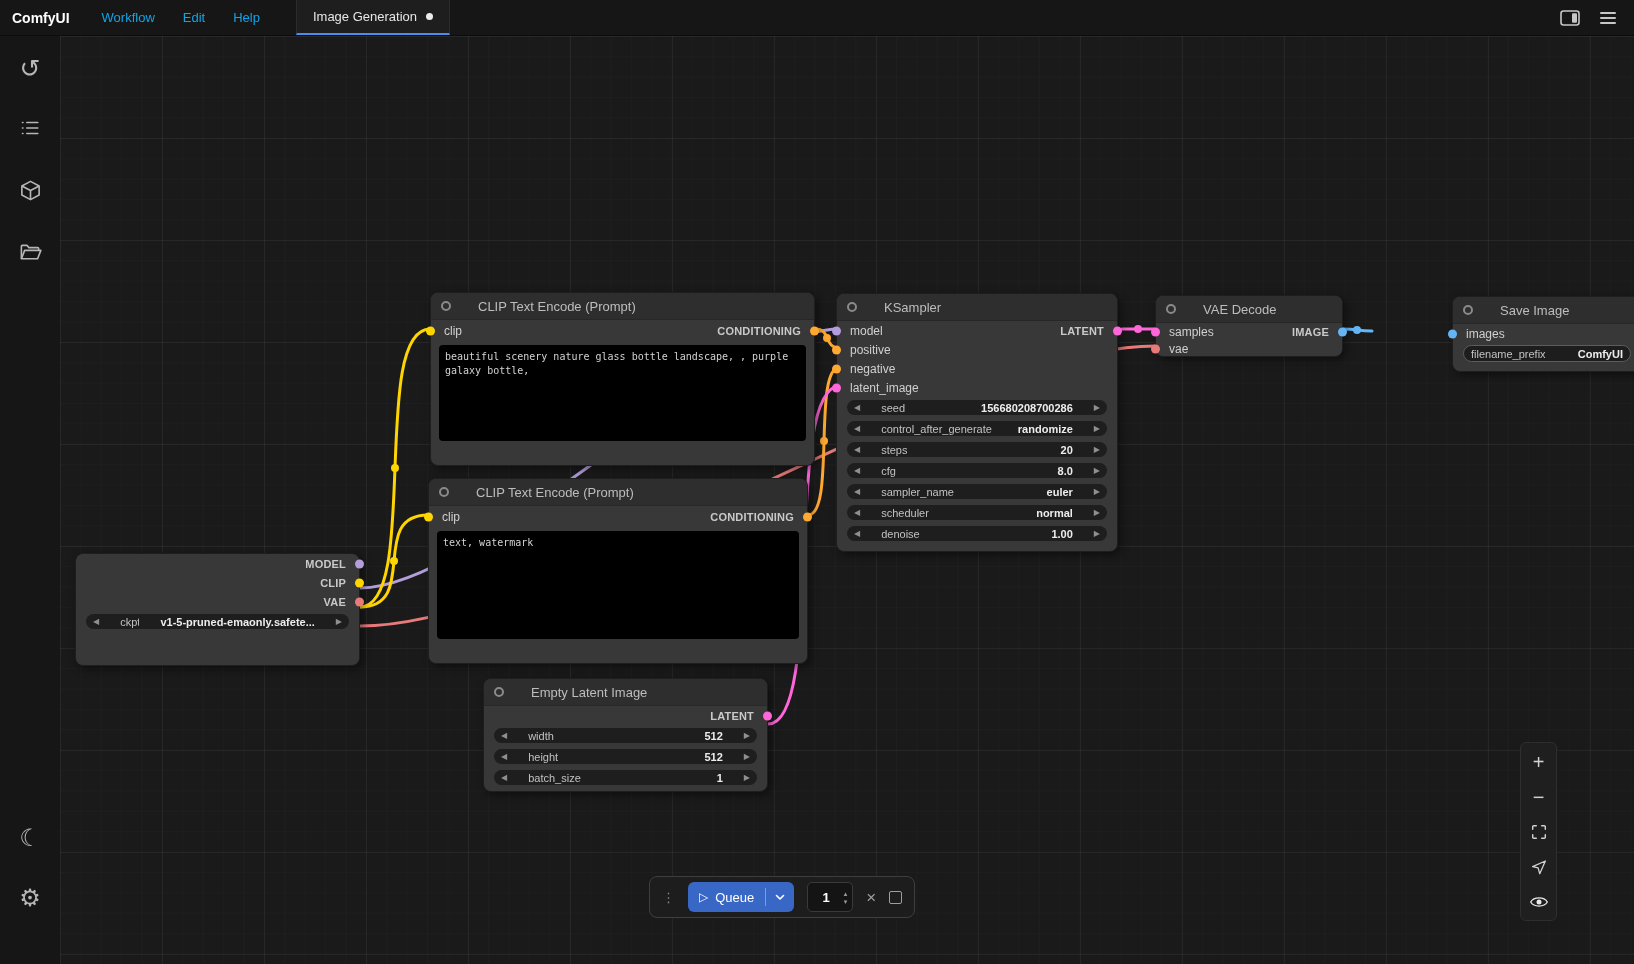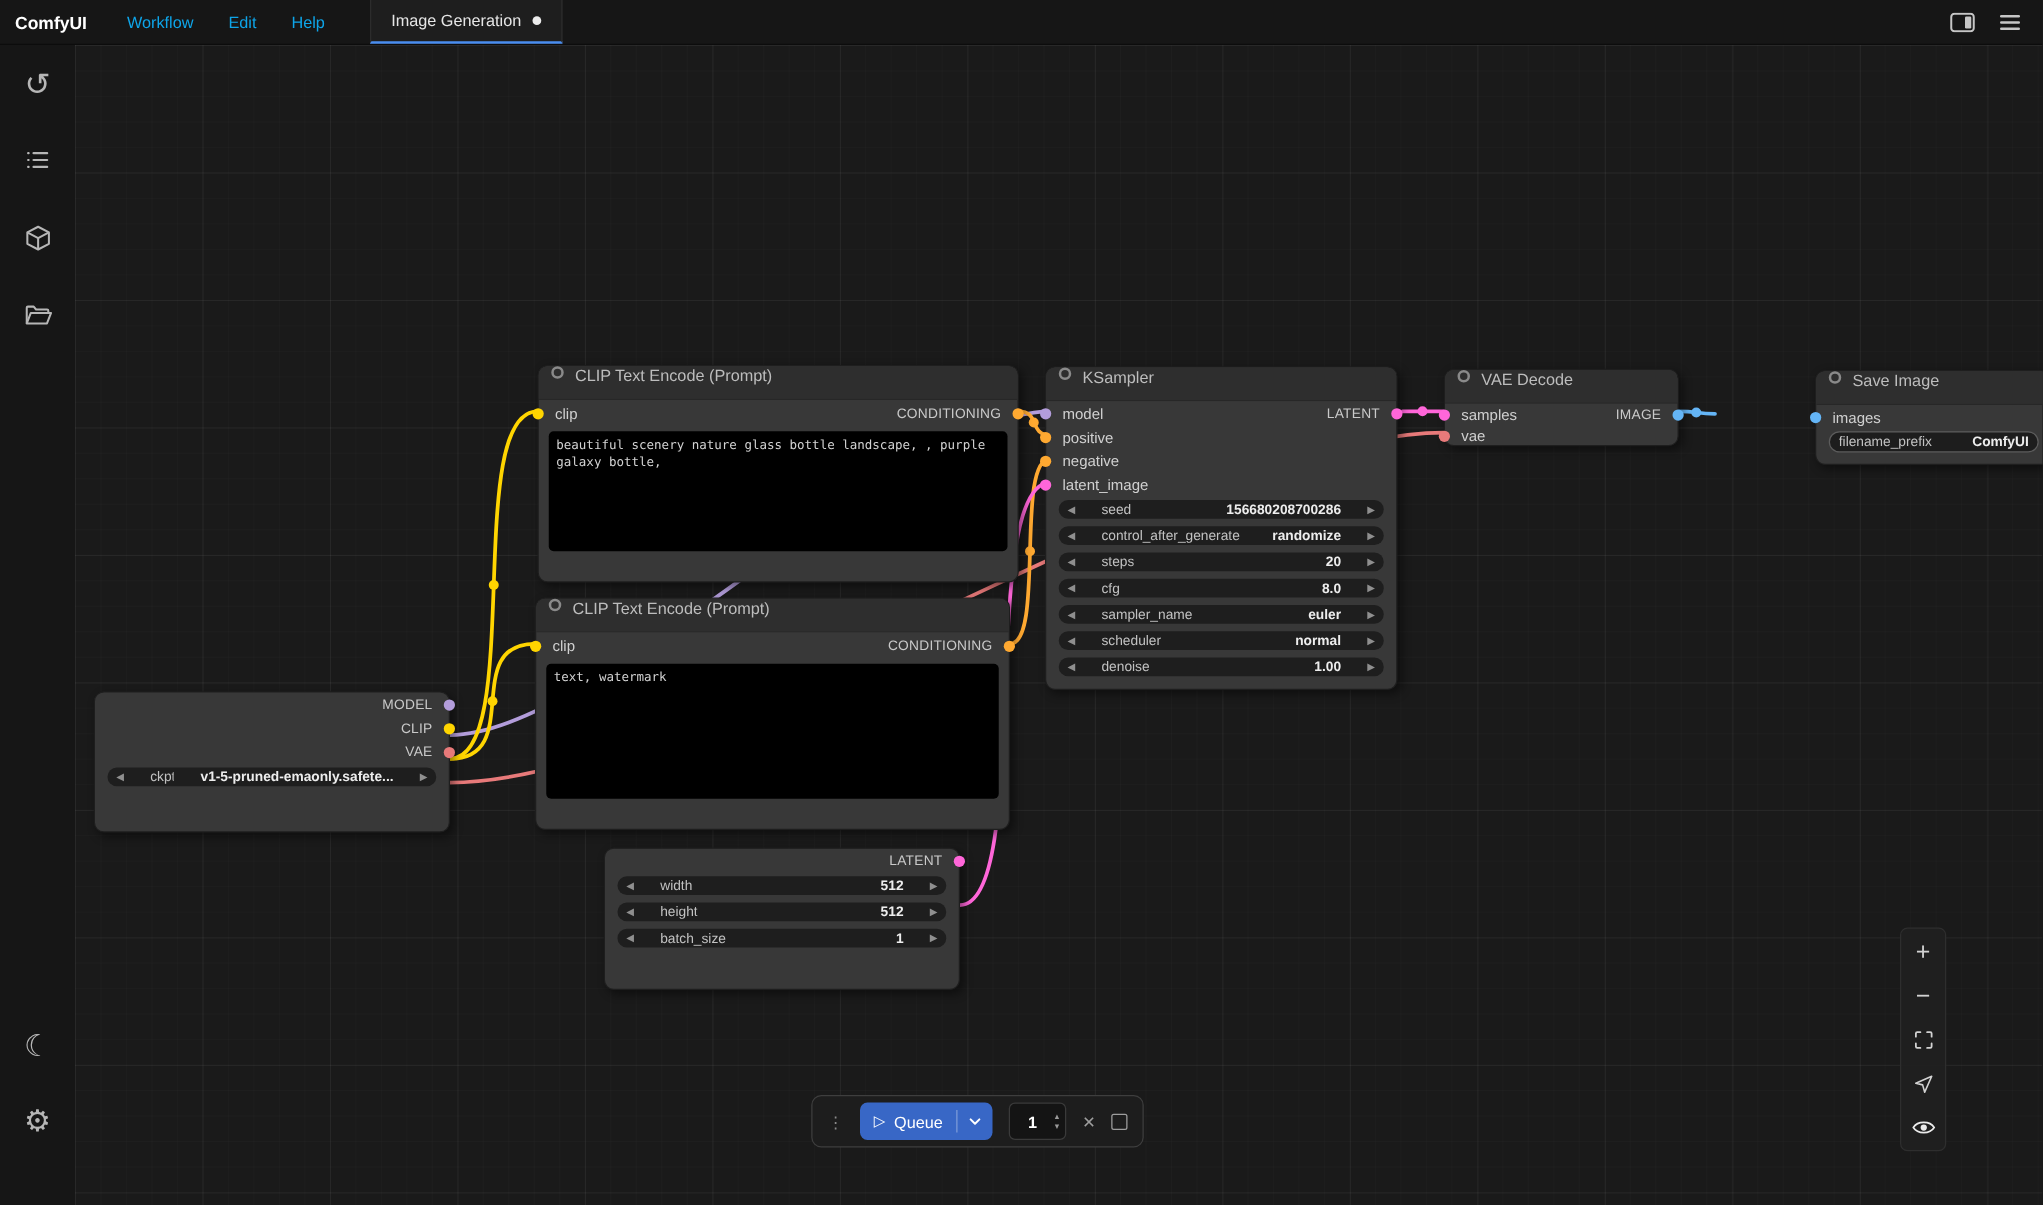--- a/index.html
+++ b/index.html
@@ -55,32 +55,32 @@
   }
   .wires { position:absolute; left:0; top:0; z-index:1; pointer-events:none; }
 
   
   .node {
     position:absolute; z-index:2; background:#383838; border:1px solid #1e1e1e;
     border-radius:8px; box-shadow:3px 3px 8px rgba(0,0,0,0.45);
     display:flex; flex-direction:column; color:#cdcdcd;
   }
   .nhead {
-    height:27px; flex:0 0 27px; display:flex; gap:9px; padding:0 10px;
+    height:27px; flex:0 0 27px; display:flex; align-items:center; gap:27px; padding:0 10px;
     background:#2e2e2e; border-bottom:1px solid #272727; border-radius:7px 7px 0 0;
   }
   .cdot { width:10px; height:10px; border-radius:50%; border:2px solid #8a8a8a; }
   .ntitle { font-size:13px; color:#bdbdbd; white-space:nowrap; }
 
   .prow { position:relative; display:flex; align-items:center; height:19px; flex:0 0 19px; padding:0 13px; font-size:12px; color:#d0d0d0; }
   .prow.tall { height:22px; flex:0 0 22px; }
   .prow.tight { height:17px; flex:0 0 17px; }
   .pdot { position:absolute; width:9px; height:9px; border-radius:50%; top:50%; transform:translateY(-50%); }
   .pdot.in { left:-5px; } .pdot.out { right:-5px; }
-  .plabel-out { margin-left:auto; font-weight:normal; font-size:11px; color:#c9c9c9; letter-spacing:.2px; }
+  .plabel-out { margin-left:auto; font-weight:bold; font-size:11px; color:#c9c9c9; letter-spacing:.2px; }
 
   .ptext {
     flex:1; margin:3px 8px 24px; background:#000000; border-radius:4px; padding:5px 6px;
     font-family:"DejaVu Sans Mono", monospace; font-size:10px; line-height:1.4;
     color:#d2d2d2; white-space:pre-wrap; overflow:hidden;
   }
 
   .widget {
     height:15px; flex:0 0 15px; margin:3px 10px; background:#1e1e1e; border-radius:8px;
     display:flex; align-items:center; gap:21px; padding:0 7px; font-size:11px; color:#c2c2c2;
@@ -194,20 +194,24 @@
   <div class="prow tall">
     <span class="pdot in" style="background:#ffd500"></span>
     <span>clip</span>
     <span class="plabel-out">CONDITIONING</span>
     <span class="pdot out" style="background:#ffa931"></span>
   </div>
   <div class="ptext">text, watermark</div>
 </div>
 
 <div class="node" style="left:483px; top:678px; width:285px; height:114px;">
+  <div class="nhead">
+    <span class="cdot"></span>
+    <span class="ntitle">Empty Latent Image</span>
+  </div>
   <div class="prow">
     <span class="plabel-out">LATENT</span>
     <span class="pdot out" style="background:#ff66d9"></span>
   </div>
   <div class="widget">
     <span class="warr">◀</span>
     <span class="wname">width</span>
     <span class="wval">512</span>
     <span class="warr">▶</span>
   </div>

